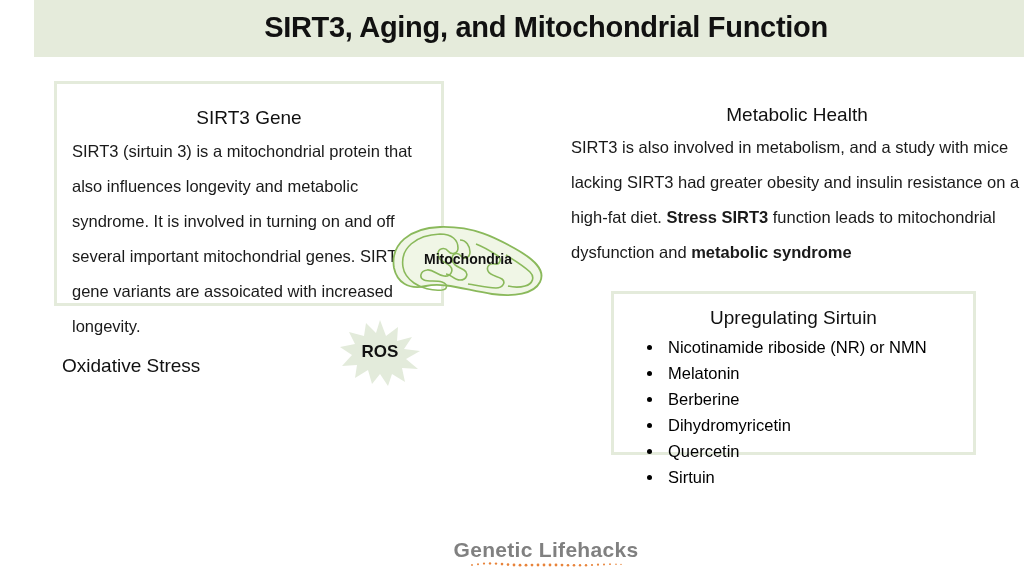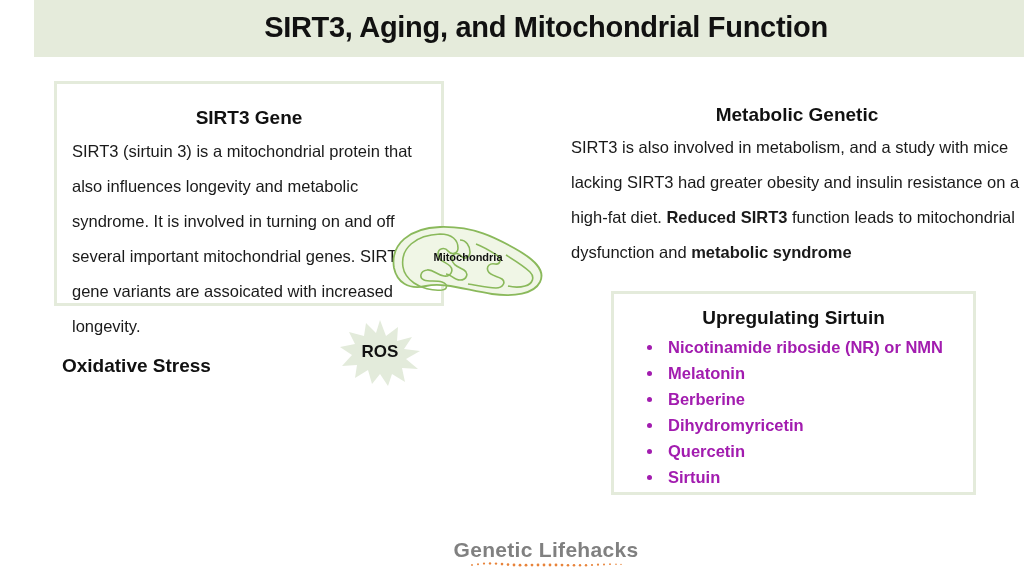--- a/index.html
+++ b/index.html
@@ -44,21 +44,21 @@
   
   .panel {
     position: absolute;
     box-sizing: border-box;
     border: 3px solid #e4ebdb;
     background: #ffffff;
   }
 
   .sec-head {
     font-size: 19px;
-    font-weight: bold;
+    font-weight: normal;
     color: #111111;
     text-align: center;
   }
   .body-text {
     font-size: 16.5px;
     line-height: 35px;
     color: #1a1a1a;
   }
   .body-text b {
     font-weight: bold;
@@ -116,60 +116,60 @@
     margin-top: 6px;
     width: 412px;
     text-align: center;
   }
 
   
   #upreg-panel {
     left: 577px;
     top: 291px;
     width: 365px;
-    height: 204px;
+    height: 164px;
   }
   #upreg-title {
     position: absolute;
     left: 0;
     top: 13px;
     width: 359px;
     text-align: center;
   }
   #upreg-list {
     position: absolute;
     left: 28px;
     top: 40px;
     margin: 0;
     padding: 0 0 0 22px;
     list-style: disc;
   }
   #upreg-list li {
     font-size: 16.5px;
-    font-weight: bold;
-    color: #a21caf;
+    font-weight: normal;
+    color: #000000;
     line-height: 26px;
     padding-left: 4px;
   }
 
   
   #mito-graphic {
     position: absolute;
     left: 354px;
     top: 222px;
     width: 160px;
     height: 78px;
   }
   #mito-label {
     position: absolute;
     left: 354px;
     top: 251px;
     width: 160px;
     text-align: center;
-    font-size: 11px;
+    font-size: 14px;
     font-weight: bold;
     color: #111111;
     pointer-events: none;
   }
 
   
   #ros-burst {
     position: absolute;
     left: 306px;
     top: 320px;
@@ -233,23 +233,23 @@
   <svg id="mito-graphic" viewBox="0 0 160 78">
     <path d="M6 46 C2 22 22 6 52 5 C86 4 108 16 126 26 C146 37 158 48 152 60 C146 72 126 75 104 72 C78 68 56 60 38 64 C20 68 9 60 6 46 Z" fill="#f0f6e6" stroke="#8ab95b" stroke-width="1.8"></path>
     <path d="M15 45 C12 26 28 13 52 12 C64 12 70 18 70 26 C70 32 63 33 60 29 C57 25 50 26 50 32 C50 39 58 40 62 44 C66 48 63 55 56 54 C49 53 45 47 39 48 C32 49 31 56 36 58 C41 60 48 58 54 60 C60 62 60 67 54 68 C44 69 33 66 26 61 C19 56 16 52 15 45 Z" fill="none" stroke="#8ab95b" stroke-width="1.6"></path>
     <path d="M72 18 C78 18 82 24 82 30 C82 36 76 38 73 34 C70 30 64 31 64 37 C64 43 71 45 76 48 C81 51 79 58 72 58 C66 58 63 52 58 52" fill="none" stroke="#8ab95b" stroke-width="1.6"></path>
     <path d="M88 22 C96 25 104 30 110 34 C114 37 112 43 107 42 C102 41 98 44 100 49 C102 54 110 54 114 57 C118 60 115 66 108 66 C98 66 88 63 80 62" fill="none" stroke="#8ab95b" stroke-width="1.6"></path>
     <path d="M118 33 C126 38 136 44 142 50 C147 55 145 62 137 64 C130 66 124 65 120 64" fill="none" stroke="#8ab95b" stroke-width="1.6"></path>
   </svg>
   <div id="mito-label">Mitochondria</div>
 
   <div id="metabolic-block">
-    <div class="sec-head" id="metabolic-title">Metabolic Genetic</div>
+    <div class="sec-head" id="metabolic-title">Metabolic Health</div>
     <div class="body-text" id="metabolic-body">
-      <span>SIRT3 is also involved in metabolism, and a study with mice lacking SIRT3 had greater obesity and insulin resistance on a high-fat diet. </span><b>Reduced SIRT3</b><span> function leads to mitochondrial dysfunction and </span><b>metabolic syndrome</b>
+      <span>SIRT3 is also involved in metabolism, and a study with mice lacking SIRT3 had greater obesity and insulin resistance on a high-fat diet. </span><b>Stress SIRT3</b><span> function leads to mitochondrial dysfunction and </span><b>metabolic syndrome</b>
     </div>
   </div>
 
   <svg id="ros-burst" viewBox="0 0 80 66">
     <polygon fill="#e3ebdb" points="40,0 46,16 58,7 57,21 72,17 64,29 80,31 66,39 78,49 62,48 65,62 52,54 48,66 40,54 32,64 28,50 15,58 17,45 2,46 12,35 0,27 15,24 9,12 24,16 26,3 36,13"></polygon>
   </svg>
   <div id="ros-label">ROS</div>
 
   <div id="oxidative-block">
     <div class="sec-head" id="oxidative-title">Oxidative Stress</div>

